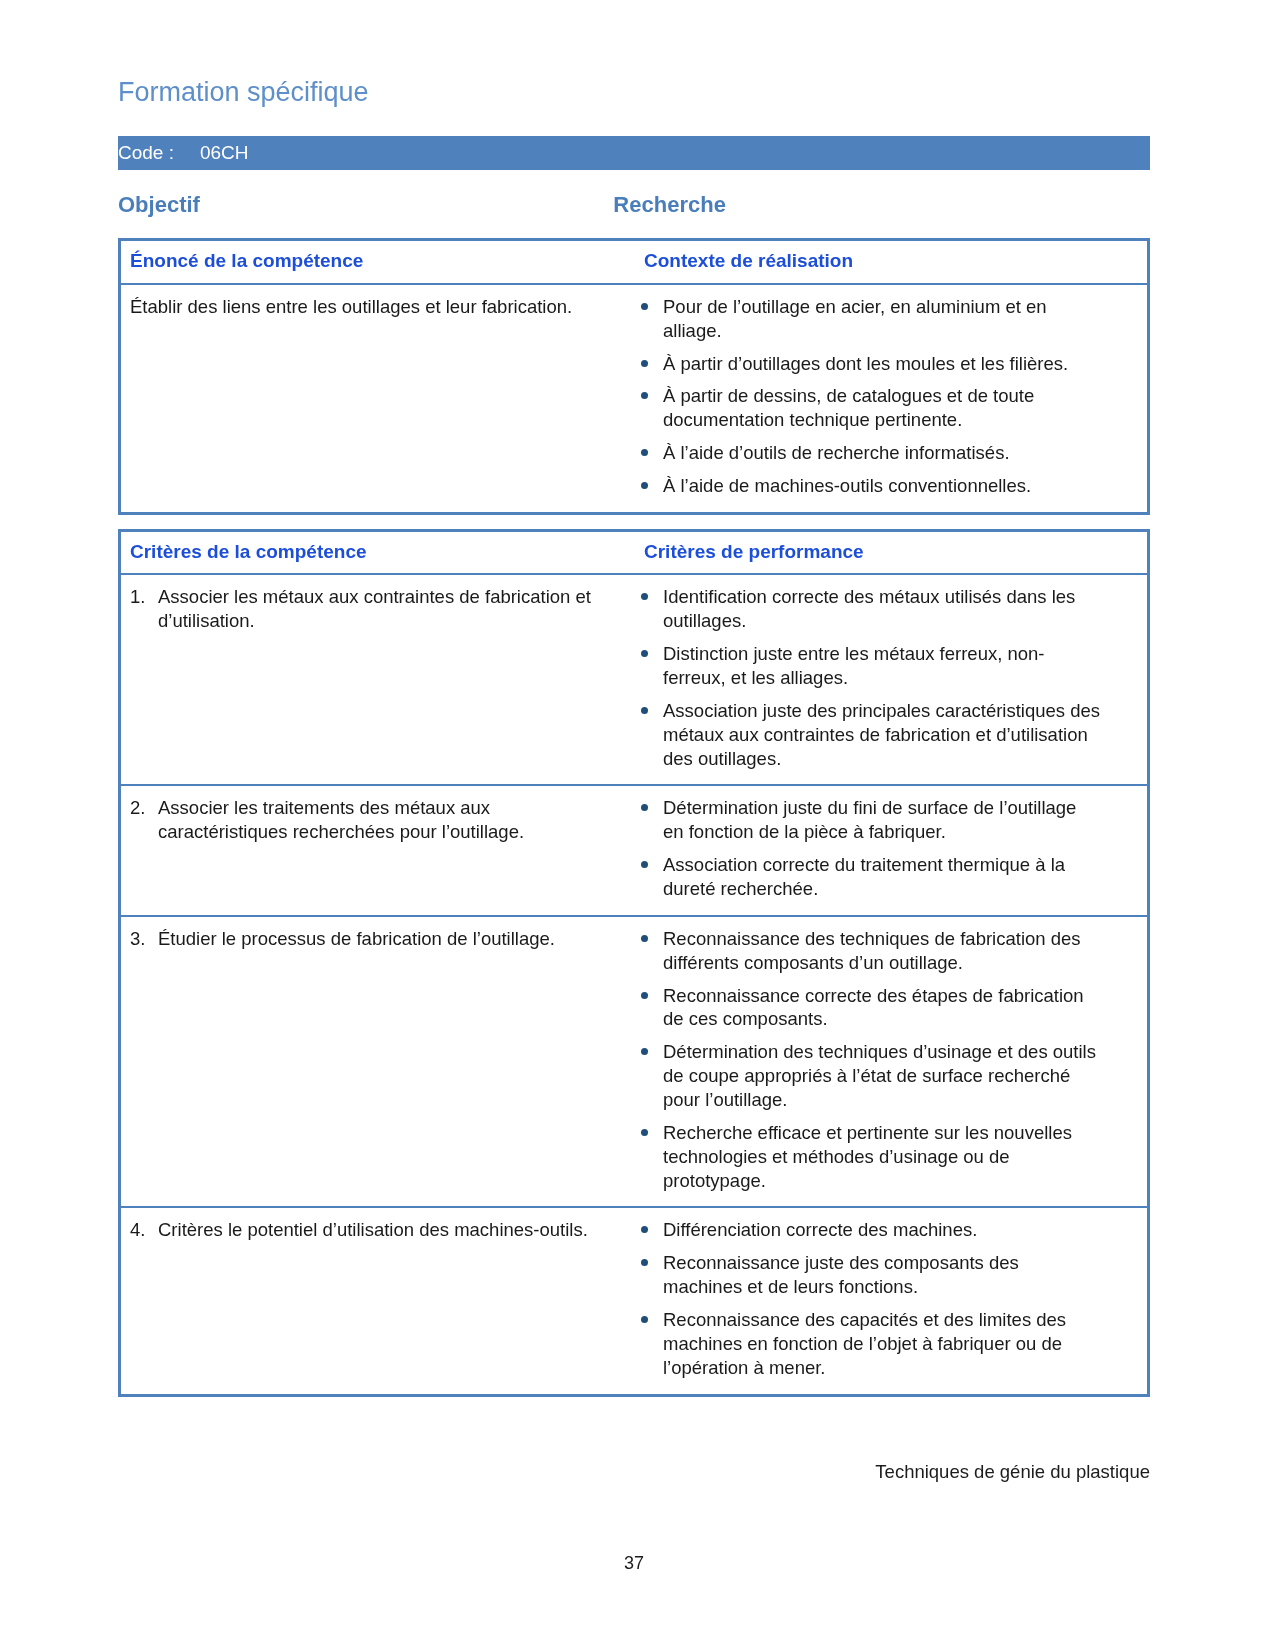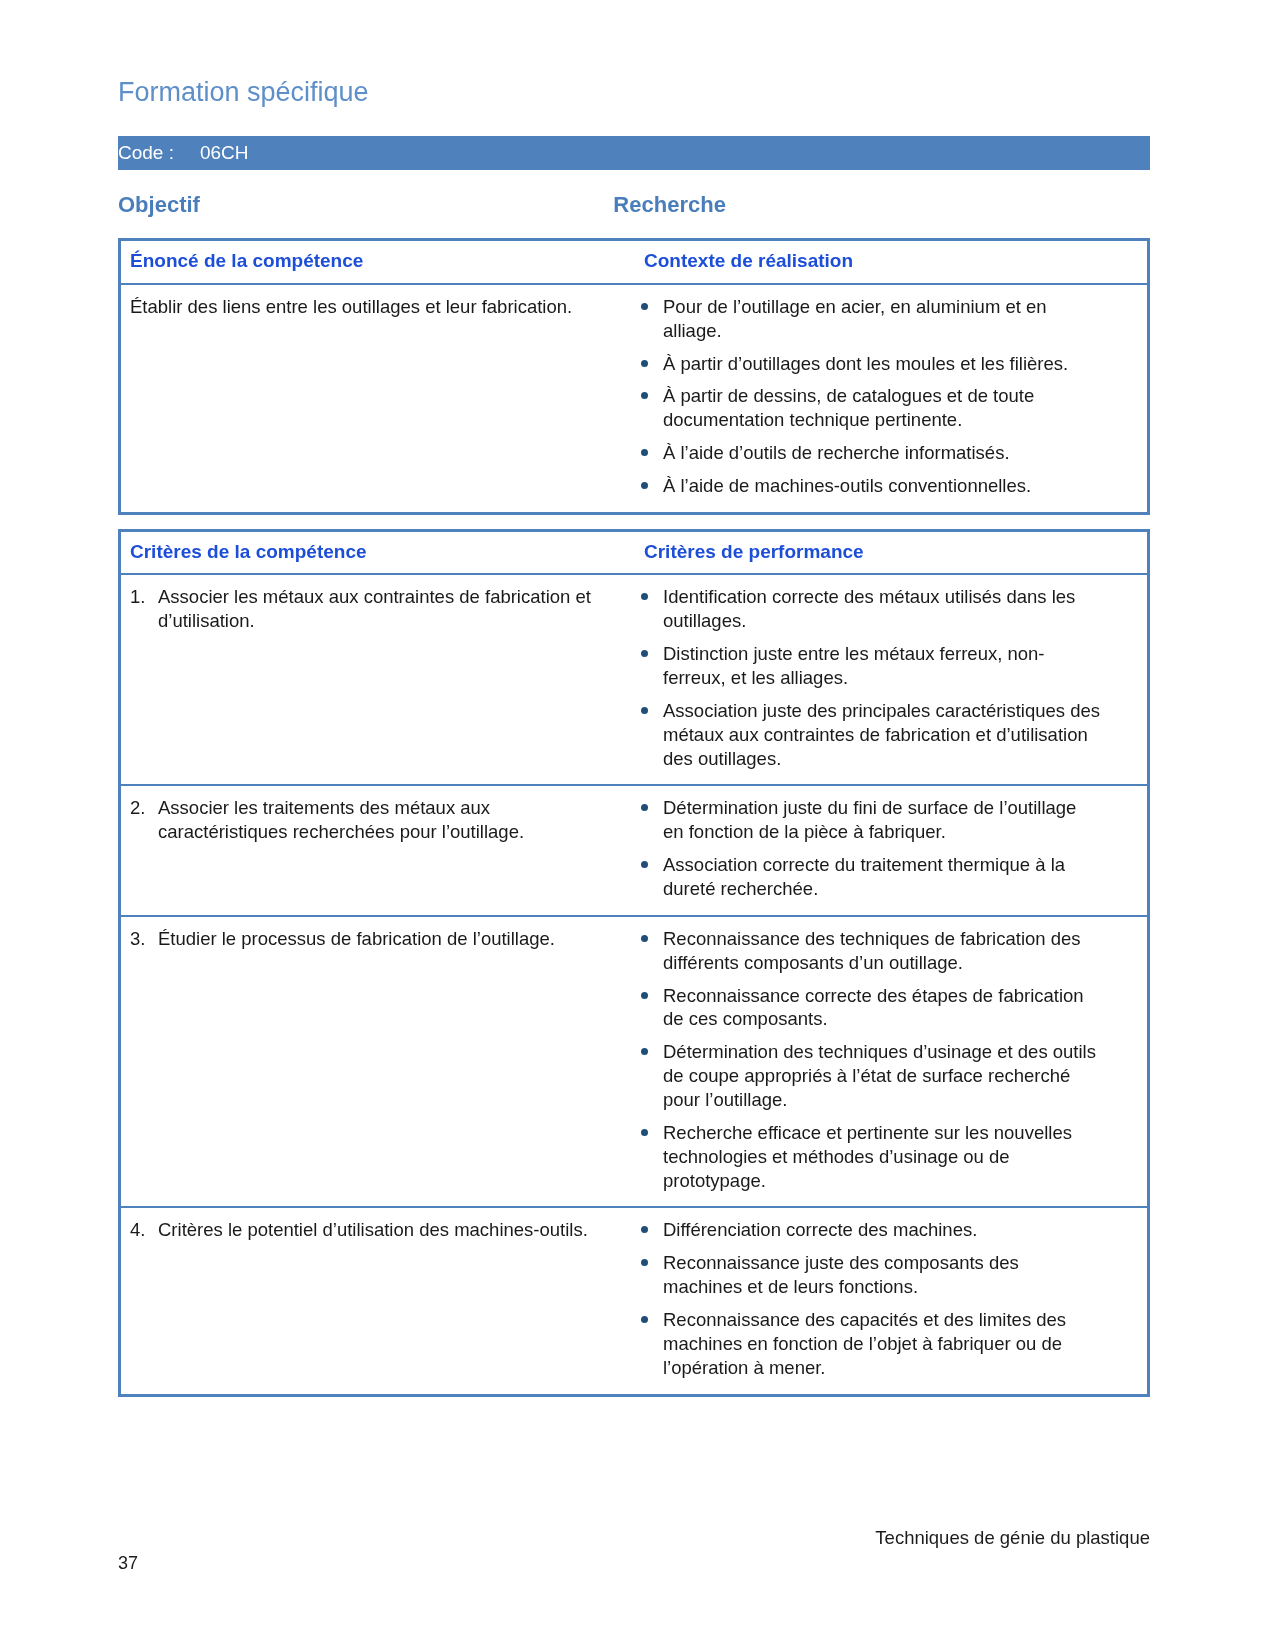--- a/index.html
+++ b/index.html
@@ -56,26 +56,26 @@
   .left-row .num{flex:0 0 28px;}
   .left-row .txt{flex:1;}
   ul.bullets{list-style:none;}
   ul.bullets li{position:relative;padding-left:29px;margin-bottom:9px;}
   ul.bullets li:last-child{margin-bottom:0;}
   ul.bullets .dot{
     position:absolute;left:7px;top:8px;width:7px;height:7px;border-radius:50%;
     background:var(--bullet-navy);
   }
   .footer-program{
-    position:absolute;left:118px;top:1527px;width:1032px;
+    position:absolute;left:118px;top:1461px;width:1032px;
     text-align:right;font-size:18.5px;color:#1c1c1c;
   }
   .footer-page{
     position:absolute;left:118px;top:1553px;width:1032px;
-    text-align:left;font-size:18px;color:#1c1c1c;
+    text-align:center;font-size:18px;color:#1c1c1c;
   }
 </style>
 </head>
 <body>
 
 <div class="content">
 
   <div class="section-label">Formation spécifique</div>
 
   <div class="code-bar">

